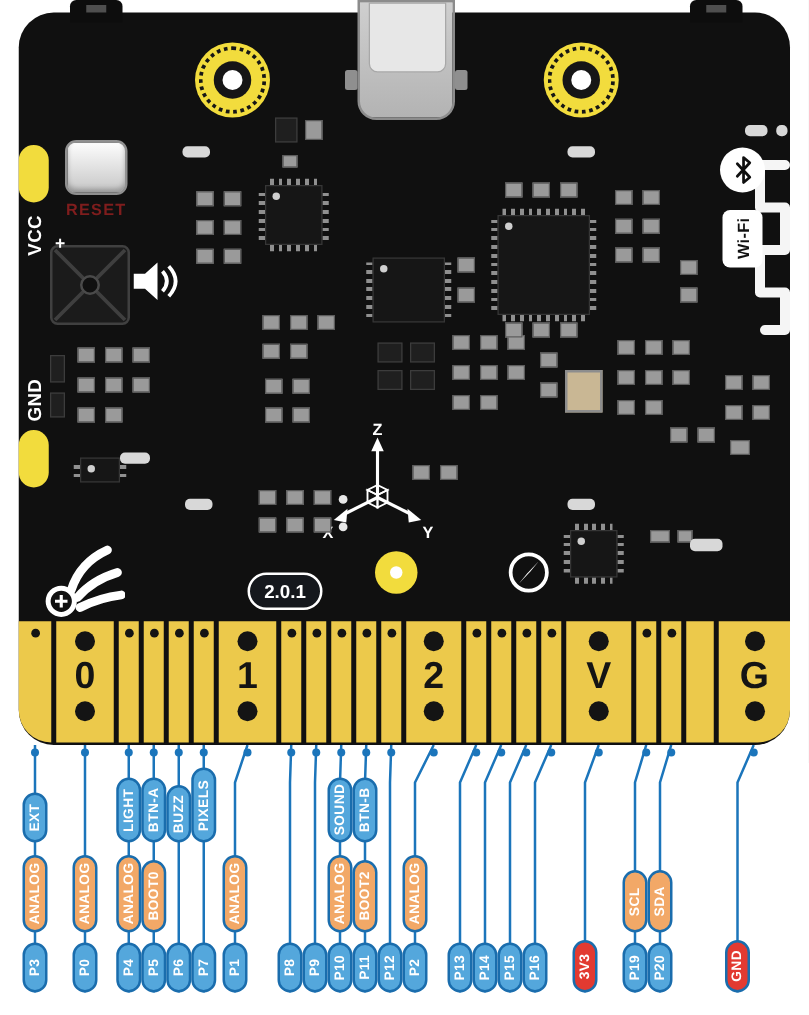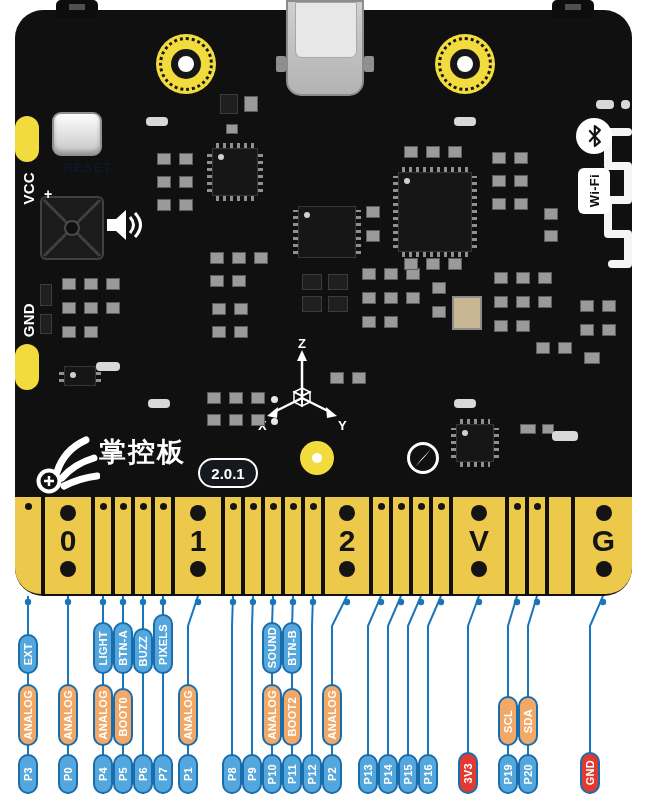--- a/index.html
+++ b/index.html
@@ -29,21 +29,21 @@
   
   .ypad{position:absolute;left:15px;width:24px;height:46px;border-radius:12px;background:var(--c-pad-yellow)}
   .silk-v{position:absolute;left:14px;width:28px;display:flex;align-items:center;justify-content:center}
   .vtext{writing-mode:vertical-rl;transform:rotate(180deg);font-weight:bold;color:#fff;
          font-family:"Liberation Sans",sans-serif;letter-spacing:.3px}
   .silk-v .vtext{font-size:15px}
 
   .reset-btn{position:absolute;left:52px;top:112px;width:50px;height:44px;border-radius:9px;
              background:linear-gradient(#fdfdfd,#c6c6c6);border:2px solid #909090;box-sizing:border-box;
              box-shadow:inset 0 -3px 4px rgba(0,0,0,.25)}
-  .reset-lbl{position:absolute;left:42px;top:160px;width:70px;text-align:right;color:#0f172a;
+  .reset-lbl{position:absolute;left:42px;top:160px;width:70px;text-align:center;color:#7f1d1d;
              font:bold 13px "Liberation Sans",sans-serif;letter-spacing:1px}
 
   .buzzer{position:absolute;left:40px;top:196px;width:64px;height:64px;background:#1b1b1b;
           border:2px solid #404040;border-radius:6px;box-sizing:border-box}
   .plusmark{position:absolute;left:44px;top:186px;color:#fff;font:bold 14px "Liberation Sans",sans-serif}
 
   
   .brand-cn{position:absolute;left:99px;top:434px;color:#fff;font:bold 27px "Liberation Sans",sans-serif;letter-spacing:2px}
   .brand-en{position:absolute;left:97px;top:464px;color:#fff;font:bold 21px "Liberation Sans",sans-serif}
   .ver-badge{position:absolute;left:198px;top:458px;width:60px;height:30px;border:2.5px solid #fff;border-radius:16px;
@@ -187,21 +187,20 @@
     <polygon points="28,11 21.5,19 12,29 18.5,21" fill="#fff"></polygon>
   </svg>
 
   <svg class="abs" style="left:34px;top:426px" width="66" height="70" viewBox="0 0 66 70">
     <circle cx="15" cy="55" r="10.5" fill="none" stroke="#fff" stroke-width="4"></circle>
     <path d="M15 50 v10 M10 55 h10" stroke="#fff" stroke-width="2.5"></path>
     <path d="M23 46 Q30 24 52 14" stroke="#fff" stroke-width="7" fill="none" stroke-linecap="round"></path>
     <path d="M28 52 Q40 38 60 32" stroke="#fff" stroke-width="7" fill="none" stroke-linecap="round"></path>
     <path d="M30 60 Q46 52 63 50" stroke="#fff" stroke-width="7" fill="none" stroke-linecap="round"></path>
   </svg>
-  <div class="brand-cn">掌控板</div>
   <div class="ver-badge">
     <span>2.0.1</span>
   </div>
 
   <div class="pad big" style="left:45px;width:46px">
     <span class="bhole t"></span>
       <span class="bhole b"></span>
     <span class="pad-label">0</span>
     </div>
   <div class="pad big" style="left:175px;width:46px">

